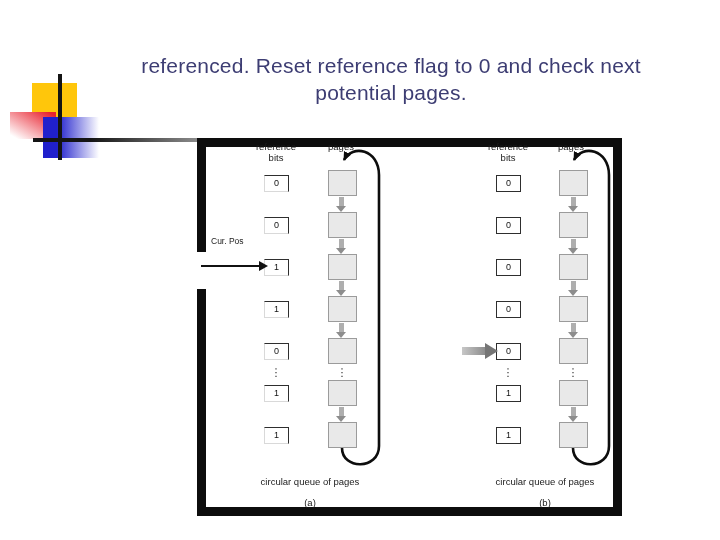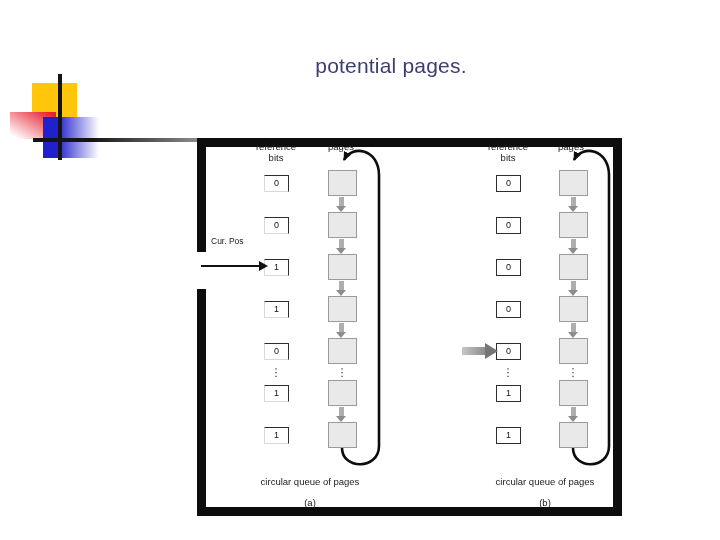--- a/index.html
+++ b/index.html
@@ -94,20 +94,21 @@
 
 <div class="slide">
 
   <div class="deco deco-yellow"></div>
   <div class="deco deco-red"></div>
   <div class="deco deco-blue"></div>
   <div class="deco deco-vline"></div>
   <div class="deco deco-hline"></div>
 
   <div class="title">
+    <div>referenced. Reset reference flag to 0 and check next</div>
     <div>potential pages.</div>
   </div>
 
   <div class="frame"></div>
   <div class="gap-left-border"></div>
 
   <div class="dlabel hdr-ref-a">reference</div>
   <div class="dlabel hdr-bits-a">bits</div>
   <div class="dlabel hdr-pages-a">pages</div>
   <div class="dlabel hdr-ref-b">reference</div>

